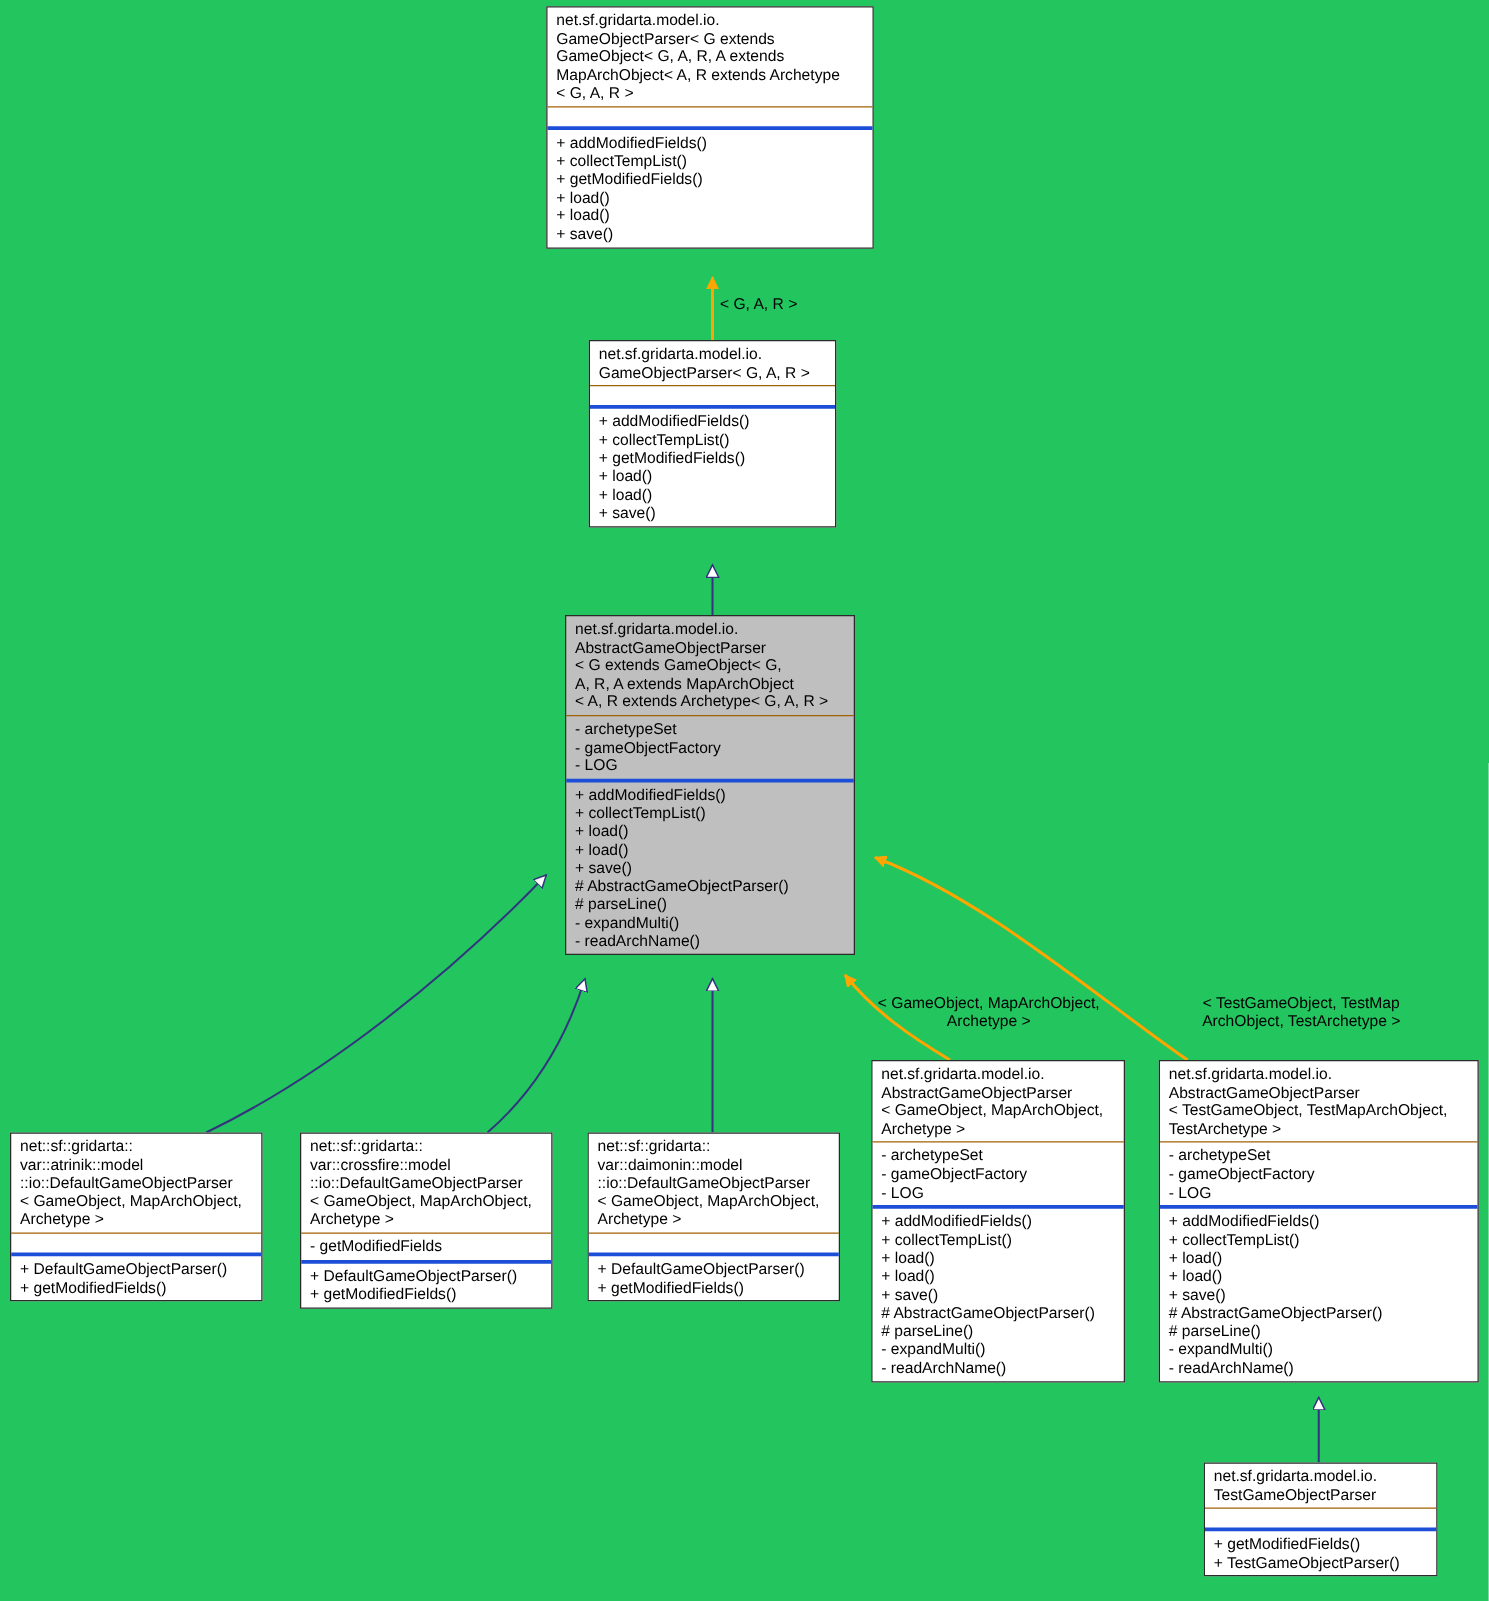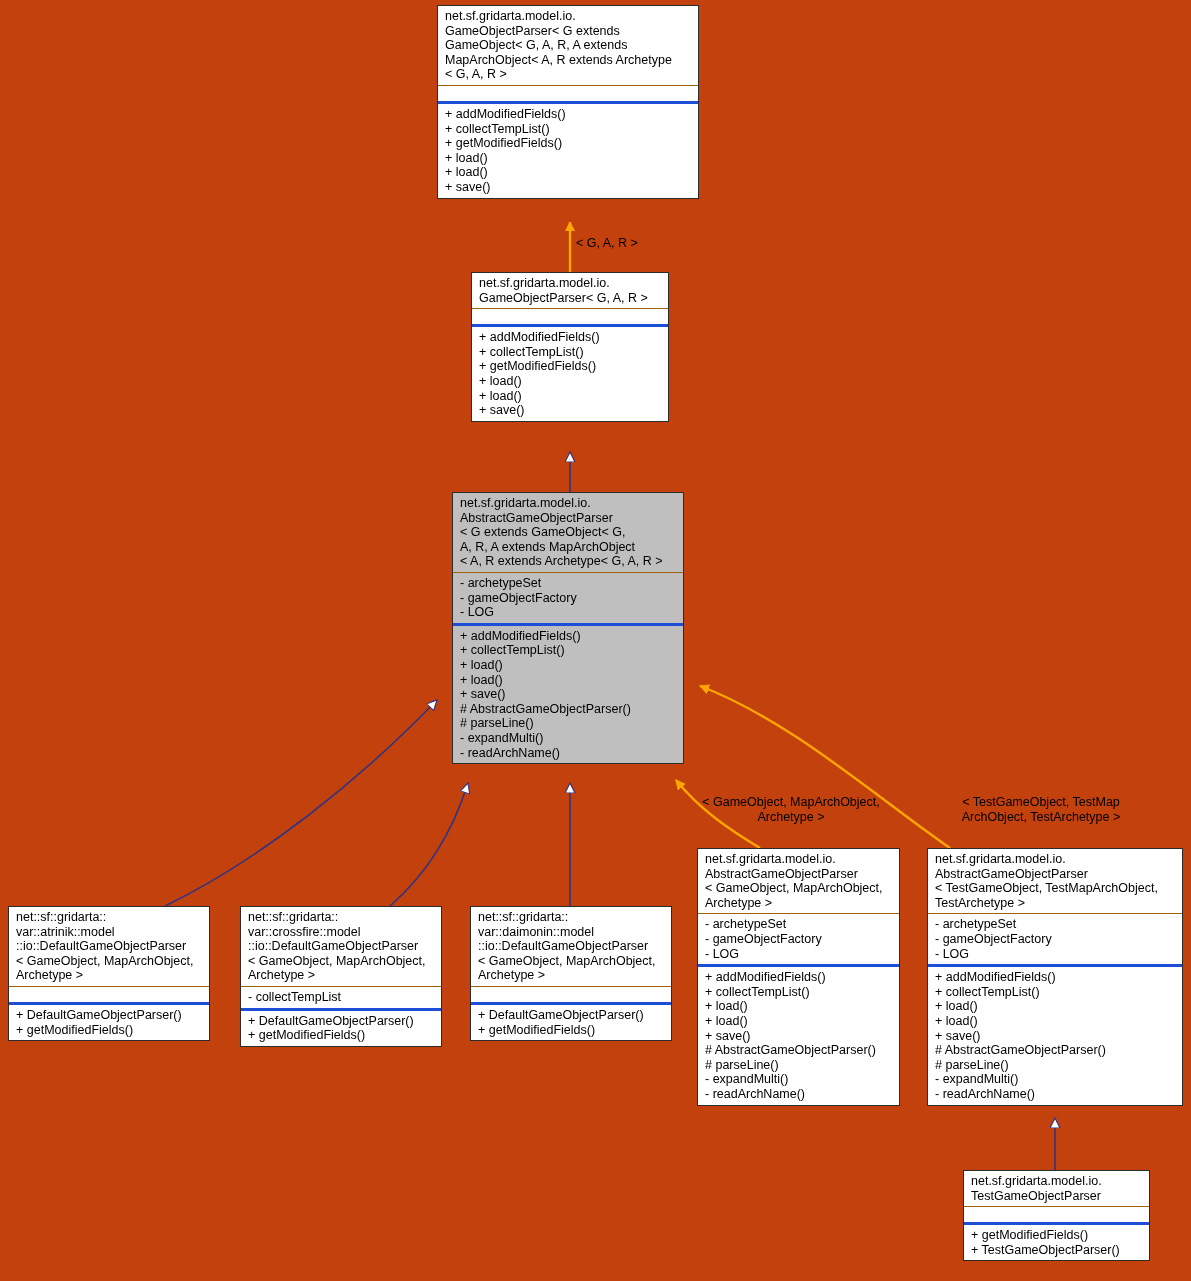--- a/index.html
+++ b/index.html
@@ -7,21 +7,21 @@
     padding: 0;
     background: #ffffff;
   }
   body {
     font-family: "Liberation Sans", sans-serif;
   }
   #diagram {
     position: relative;
     width: 1191px;
     height: 1281px;
-    background: #c2410c;
+    background: #22c55e;
     overflow: hidden;
   }
   svg.edges {
     position: absolute;
     left: 0;
     top: 0;
     width: 1191px;
     height: 1281px;
     pointer-events: none;
   }
@@ -180,21 +180,21 @@
     <div class="compartment ops">+ DefaultGameObjectParser()
 + getModifiedFields()</div>
   </div>
 
   <div class="uml-box" style="left:240px; top:906px; width:202px;">
     <div class="compartment title">net::sf::gridarta::
 var::crossfire::model
 ::io::DefaultGameObjectParser
 &lt; GameObject, MapArchObject,
               Archetype &gt;</div>
-    <div class="compartment attrs">- collectTempList</div>
+    <div class="compartment attrs">- getModifiedFields</div>
     <div class="compartment ops">+ DefaultGameObjectParser()
 + getModifiedFields()</div>
   </div>
 
   <div class="uml-box" style="left:470px; top:906px; width:202px;">
     <div class="compartment title">net::sf::gridarta::
 var::daimonin::model
 ::io::DefaultGameObjectParser
 &lt; GameObject, MapArchObject,
               Archetype &gt;</div>

